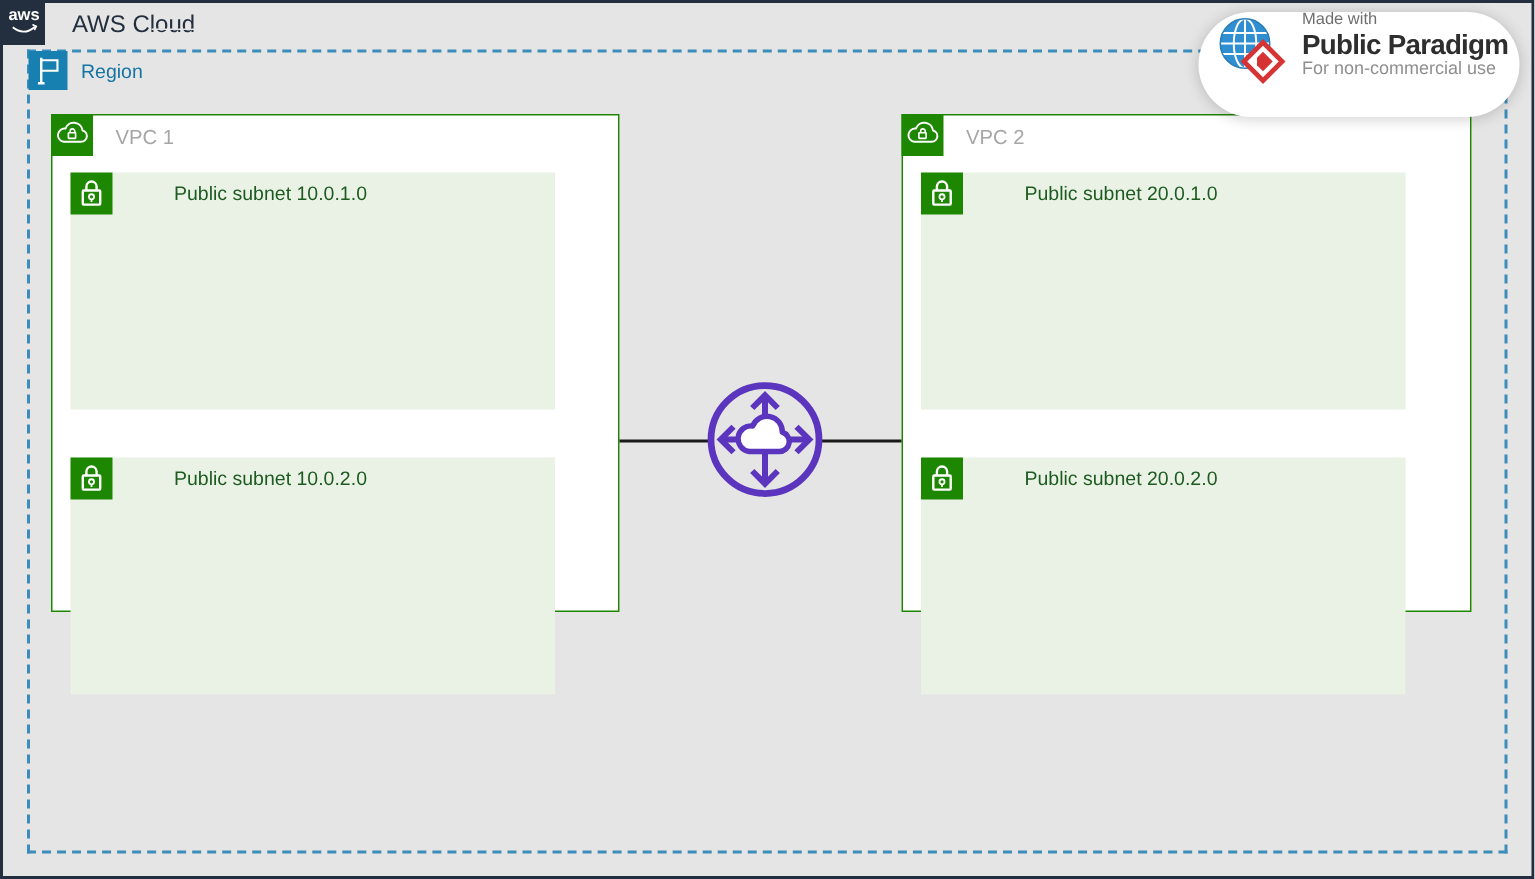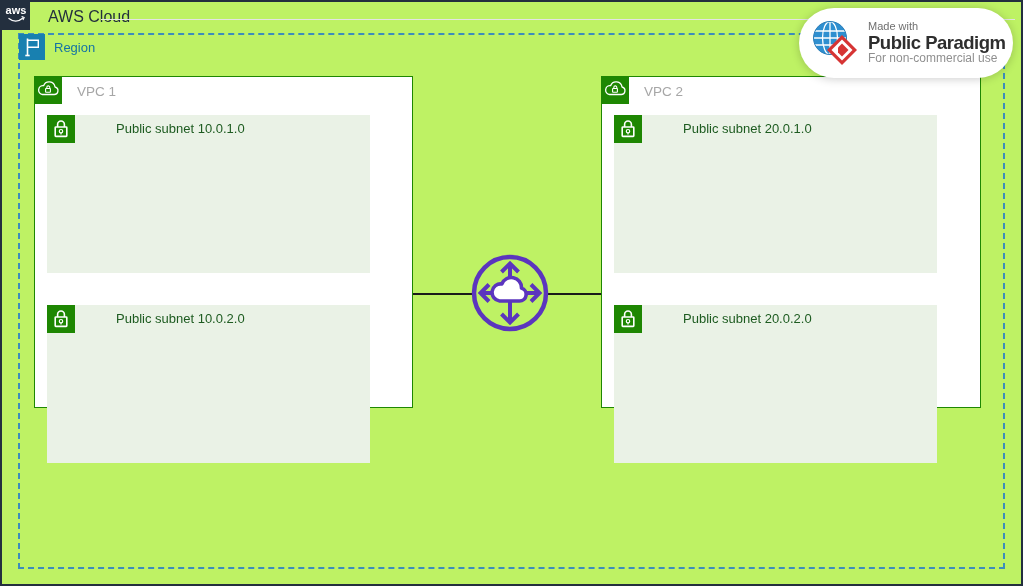--- a/index.html
+++ b/index.html
@@ -1,17 +1,17 @@
 <!DOCTYPE html>
 <html style="--aws-dark: #232F3E; --vpc-green: #1E8702; --subnet-fill: #EAF2E6; --subnet-text: #1D5B20; --vpc-label: #A6A6A6; --region-blue: #1880B0; --region-text: #1474A4; --dash-blue: #3C8DBC; --tgw-purple: #5B35BE; --connector: #1A1A1A; --brand-red: #D63434; --brand-globe: #2F8FD0;"><head>
 <meta charset="utf-8">
 <style>
   html,body{margin:0;padding:0;background:#fff;font-family:"Liberation Sans",sans-serif;}
   .canvas{position:relative;width:1023px;height:586px;box-sizing:border-box;
-    border:2px solid var(--aws-dark,#232F3E);background:#bef264;overflow:hidden;}
+    border:2px solid var(--aws-dark,#232F3E);background:#e5e5e5;overflow:hidden;}
 
   
   .aws-logo{position:absolute;left:0;top:0;width:28px;height:28px;background:var(--aws-dark,#232F3E);
     color:#fff;text-align:center;}
   .aws-logo .aws-word{position:absolute;left:0;right:0;top:2px;font-size:11px;font-weight:bold;letter-spacing:0;}
   .aws-logo svg{position:absolute;left:0;top:14px;}
   .cloud-title{position:absolute;left:46px;top:6px;font-size:16px;color:var(--aws-dark,#232F3E);}
   .header-rule{position:absolute;left:99px;top:17px;width:914px;height:0;border-top:1px solid #E4E4E4;}
 
   
@@ -41,21 +41,21 @@
   .connector-left{left:411px;width:60px;}
   .connector-right{left:545px;width:54px;}
   .tgw{position:absolute;left:466px;top:249px;}
   .tgw-stroke{stroke:var(--tgw-purple,#5B35BE);fill:none;}
   .tgw-cloud{stroke:var(--tgw-purple,#5B35BE);fill:#fff;}
 
   .white-stroke{stroke:#fff;fill:none;}
 
   
   .badge{position:absolute;left:797px;top:6px;width:214px;height:70px;border-radius:35px;background:#fff;
-    box-shadow:0 1px 10px rgba(0,0,0,0.2);z-index:5;display:flex;align-items:center;}
+    box-shadow:0 1px 10px rgba(0,0,0,0.2);z-index:5;display:flex;align-items:flex-start;}
   .badge-logo{margin-left:10px;flex:0 0 auto;}
   .badge-text{margin-left:7px;line-height:1.05;}
   .badge-madewith{font-size:11px;color:#6F6F6F;}
   .badge-brand{font-size:18.5px;font-weight:bold;color:#2E2E2E;letter-spacing:-0.5px;white-space:nowrap;}
   .badge-license{font-size:12px;color:#8F8F8F;white-space:nowrap;}
 </style>
 </head>
 <body>
 
 <div class="canvas">

